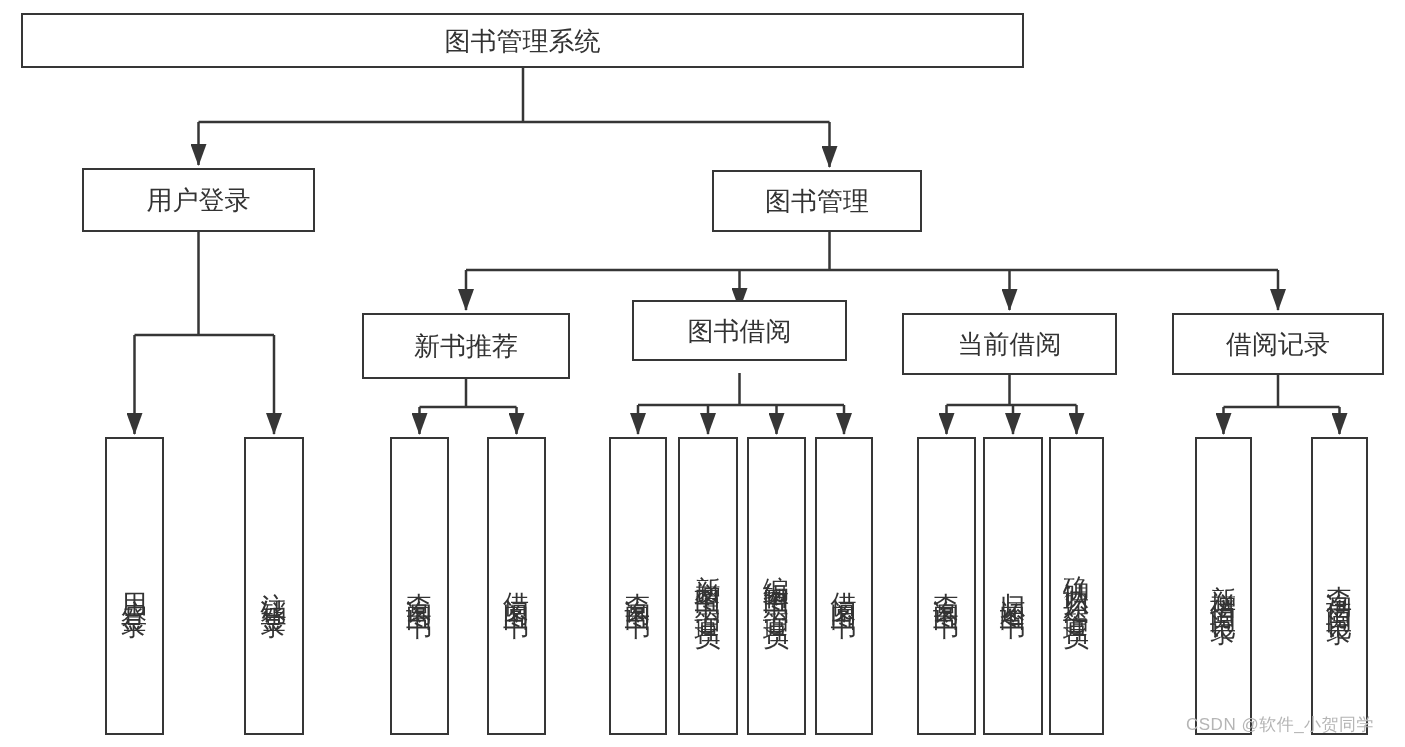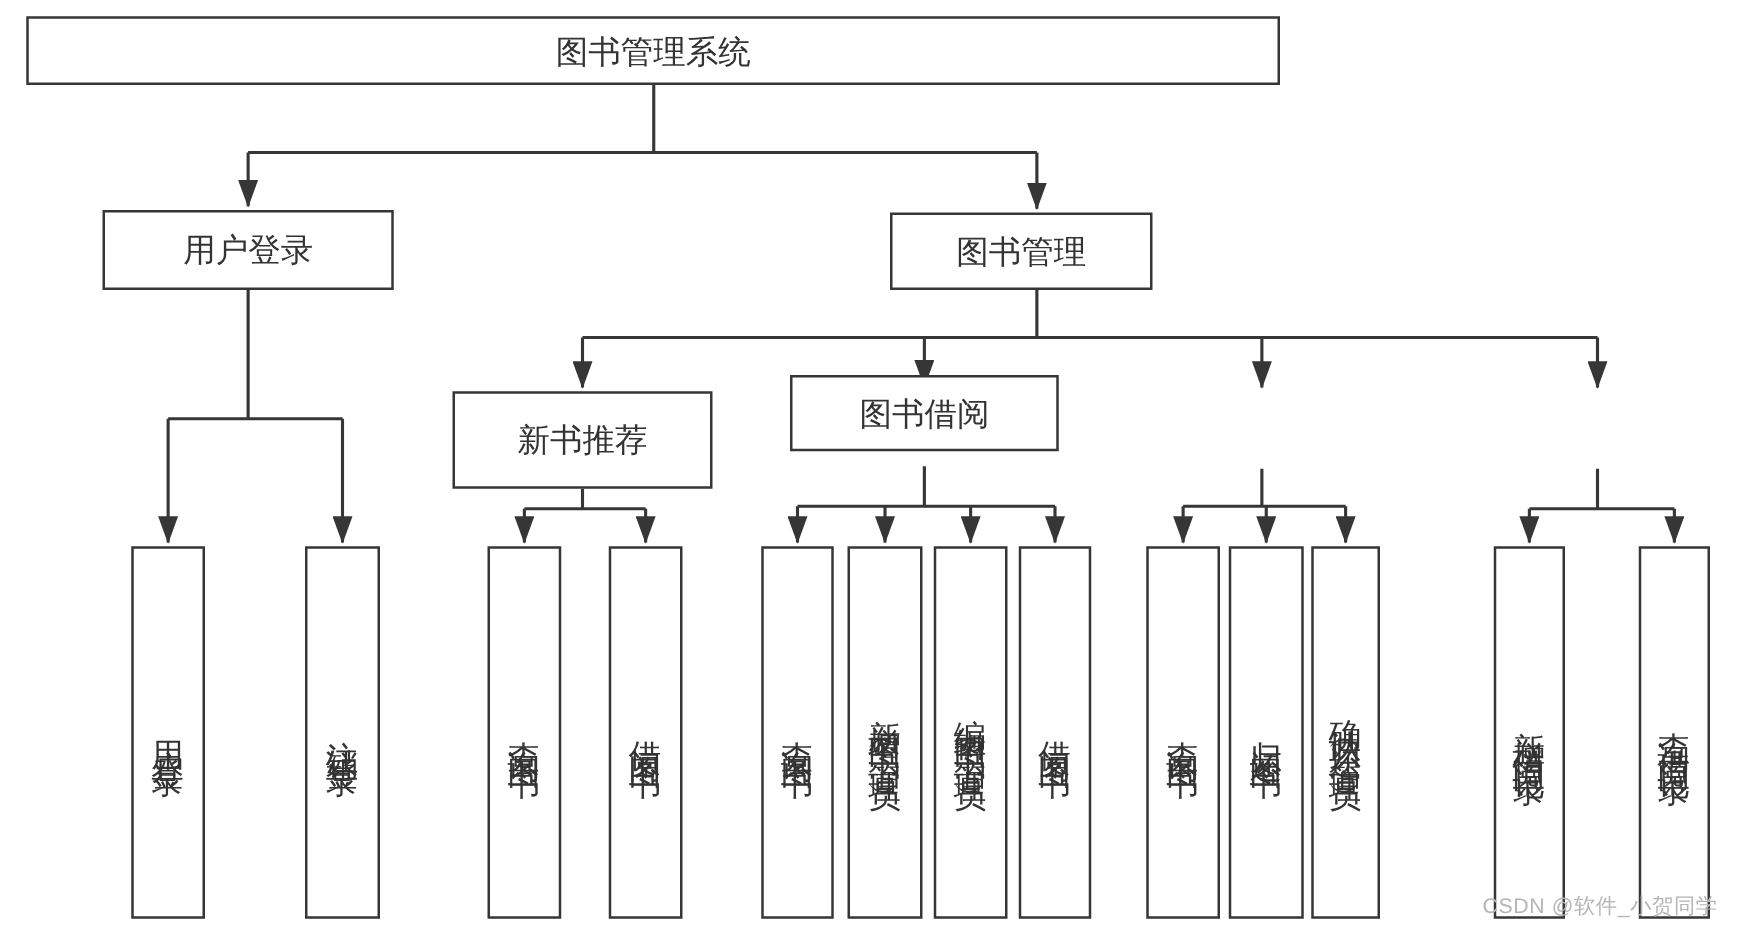--- a/index.html
+++ b/index.html
@@ -87,22 +87,24 @@
       <line x1="1223.5" y1="407" x2="1223.5" y2="434" marker-end="url(#arrow)"></line>
       <line x1="1339.5" y1="407" x2="1339.5" y2="434" marker-end="url(#arrow)"></line>
     </g>
   </svg>
 
   <div class="node" style="left:21px;top:13px;width:1003px;height:55px">图书管理系统</div>
 
   <div class="node" style="left:82px;top:168px;width:233px;height:64px">用户登录</div>
   <div class="node" style="left:712px;top:170px;width:210px;height:62px">图书管理</div>
 
-  <div class="node" style="left:362px;top:313px;width:208px;height:78px">新书推荐</div>
+  <div class="node" style="left:362px;top:313px;width:208px;height:66px">新书推荐</div>
   <div class="node" style="left:632px;top:300px;width:215px;height:61px">图书借阅</div>
+  <div class="node" style="left:902px;top:313px;width:215px;height:62px">当前借阅</div>
+  <div class="node" style="left:1172px;top:313px;width:212px;height:62px">借阅记录</div>
 
   <div class="node leaf" style="left:105px;top:437px;width:59px;height:298px">用户登录</div>
   <div class="node leaf" style="left:244px;top:437px;width:60px;height:298px">注销登录</div>
 
   <div class="node leaf" style="left:390px;top:437px;width:59px;height:298px">查询图书</div>
   <div class="node leaf" style="left:487px;top:437px;width:59px;height:298px">借阅图书</div>
 
   <div class="node leaf" style="left:609px;top:437px;width:58px;height:298px">查询图书</div>
   <div class="node leaf" style="left:678px;top:437px;width:60px;height:298px">新增图书（管理员）</div>
   <div class="node leaf" style="left:747px;top:437px;width:59px;height:298px">编辑图书（管理员）</div>

